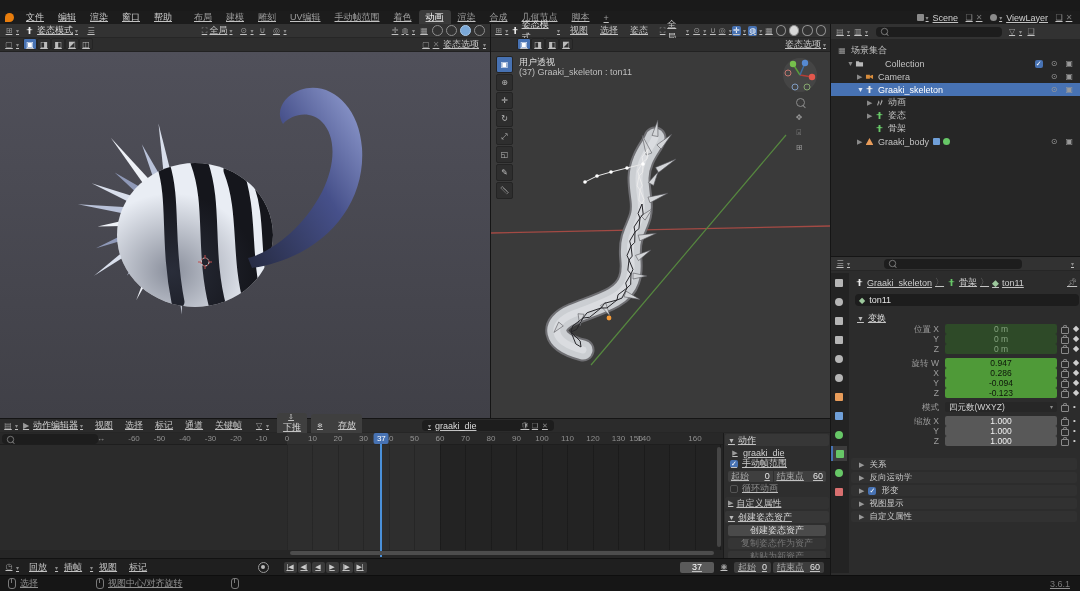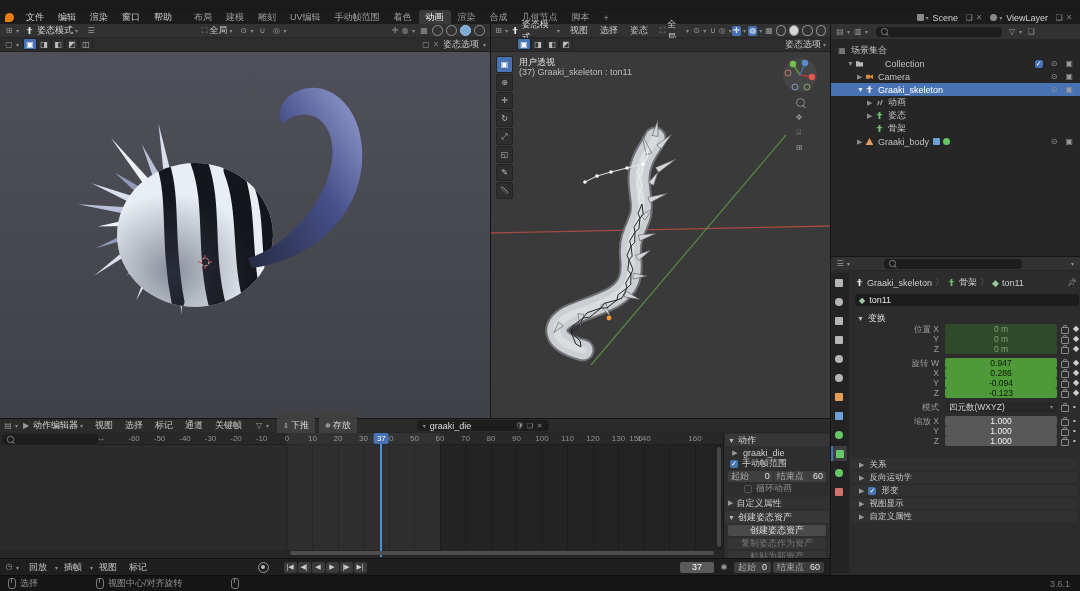--- a/index.html
+++ b/index.html
@@ -1,20 +1,20 @@
 <!DOCTYPE html>
 <html><head>
 <meta charset="utf-8">
 <style>
   html,body{margin:0;padding:0;background:#111;}
   #root{position:relative;width:1080px;height:591px;background:#1a1a1a;overflow:hidden;
         font-family:"Liberation Sans","DejaVu Sans",sans-serif;font-size:9px;color:#c2c2c2;
         -webkit-font-smoothing:antialiased;}
   .abs{position:absolute;}
-  .row{display:flex;align-items:center;}
+  .row{display:flex;align-items:center;text-decoration:underline;}
   .ic{display:inline-block;width:10px;height:10px;line-height:10px;text-align:center;color:#9a9a9a;font-size:8px;}
   .chev{color:#8a8a8a;font-size:6px;margin-left:2px;}
   .hdr{background:#323232;border-bottom:1px solid #262626;}
   .btn{background:#3f3f3f;border-radius:3px;color:#d6d6d6;padding:0 6px;height:11px;display:flex;align-items:center;}
   .field{background:#1d1d1d;border-radius:4px;height:11px;display:flex;align-items:center;padding:0 4px;color:#cfcfcf;}
   .mag{position:relative;width:7px;height:7px;border:1px solid #8a8a8a;border-radius:50%;display:inline-block;}
   .mag:after{content:"";position:absolute;width:4px;height:1px;background:#8a8a8a;transform:rotate(45deg);left:5px;top:7px;}
   .mouse{display:inline-block;width:6px;height:9px;border:1px solid #7a7a7a;border-radius:3px;position:relative;}
   .mouse:after{content:"";position:absolute;left:2px;top:0;width:1px;height:4px;background:#7a7a7a;}
   .oi{display:inline-block;width:9px;height:9px;}
@@ -586,25 +586,25 @@
       <span class="chev">▾</span>
       <span id="dopeMenus" class="row" style="margin-left:6px;">
           <span class="vmenu">视图</span>
           <span class="vmenu">选择</span>
           <span class="vmenu">标记</span>
           <span class="vmenu">通道</span>
           <span class="vmenu">关键帧</span>
         </span>
       <span class="ic" style="margin-left:6px;">▽</span>
         <span class="chev">▾</span>
-      <span class="btn" style="margin-left:8px;height:26px;">
+      <span class="btn" style="margin-left:8px;height:26px;flex-direction:column;">
         <span style="font-size:7px;margin-right:2px;">⇩</span>
           <span>下推</span>
         </span>
-      <span class="btn" style="margin-left:4px;height:24px;">
+      <span class="btn" style="margin-left:4px;height:24px;gap:13px;">
         <span style="font-size:7px;margin-right:2px;">❄</span>
           <span>存放</span>
         </span>
       <span class="field" style="margin-left:60px;width:124px;height:11px;">
         <span class="chev">▾</span>
         <span style="margin-left:4px;flex:1;color:#dcdcdc;">graaki_die</span>
         <span class="ic" style="font-size:7px;">🛡︎</span>
         <span class="ic" style="font-size:7px;">❏</span>
         <span class="ic" style="font-size:7px;color:#888;">✕</span>
       </span>
@@ -669,21 +669,21 @@
           <span style="color:#aaa;">起始</span>
           <span style="flex:1"></span>
             <span style="color:#e6e6e6;">0</span>
         </span>
         <span class="row" style="background:#3f3f3f;border-radius:0 2px 2px 0;height:11px;flex:1.2;padding:0 3px;margin-left:1px;">
           <span style="color:#aaa;">结束点</span>
           <span style="flex:1"></span>
             <span style="color:#e6e6e6;">60</span>
         </span>
       </div>
-      <div class="row" style="height:11px;margin-left:20px;">
+      <div class="row" style="height:11px;margin-left:6px;">
         <span class="checkbox off"></span>
         <span style="margin-left:4px;color:#8f8f8f;">循环动画</span>
       </div>
       <div class="row" style="height:12px;background:#323232;border-radius:2px;margin:3px 1px 0 1px;">
         <span class="chev" style="font-size:7px;color:#999;margin-left:3px;">▶</span>
         <span style="margin-left:3px;color:#c8c8c8;">自定义属性</span>
       </div>
       <div class="row" style="height:12px;background:#373737;border-radius:2px;margin:2px 1px 0 1px;">
         <span class="chev" style="font-size:7px;color:#bbb;margin-left:3px;">▼</span>
         <span style="margin-left:3px;color:#d8d8d8;">创建姿态资产</span>

